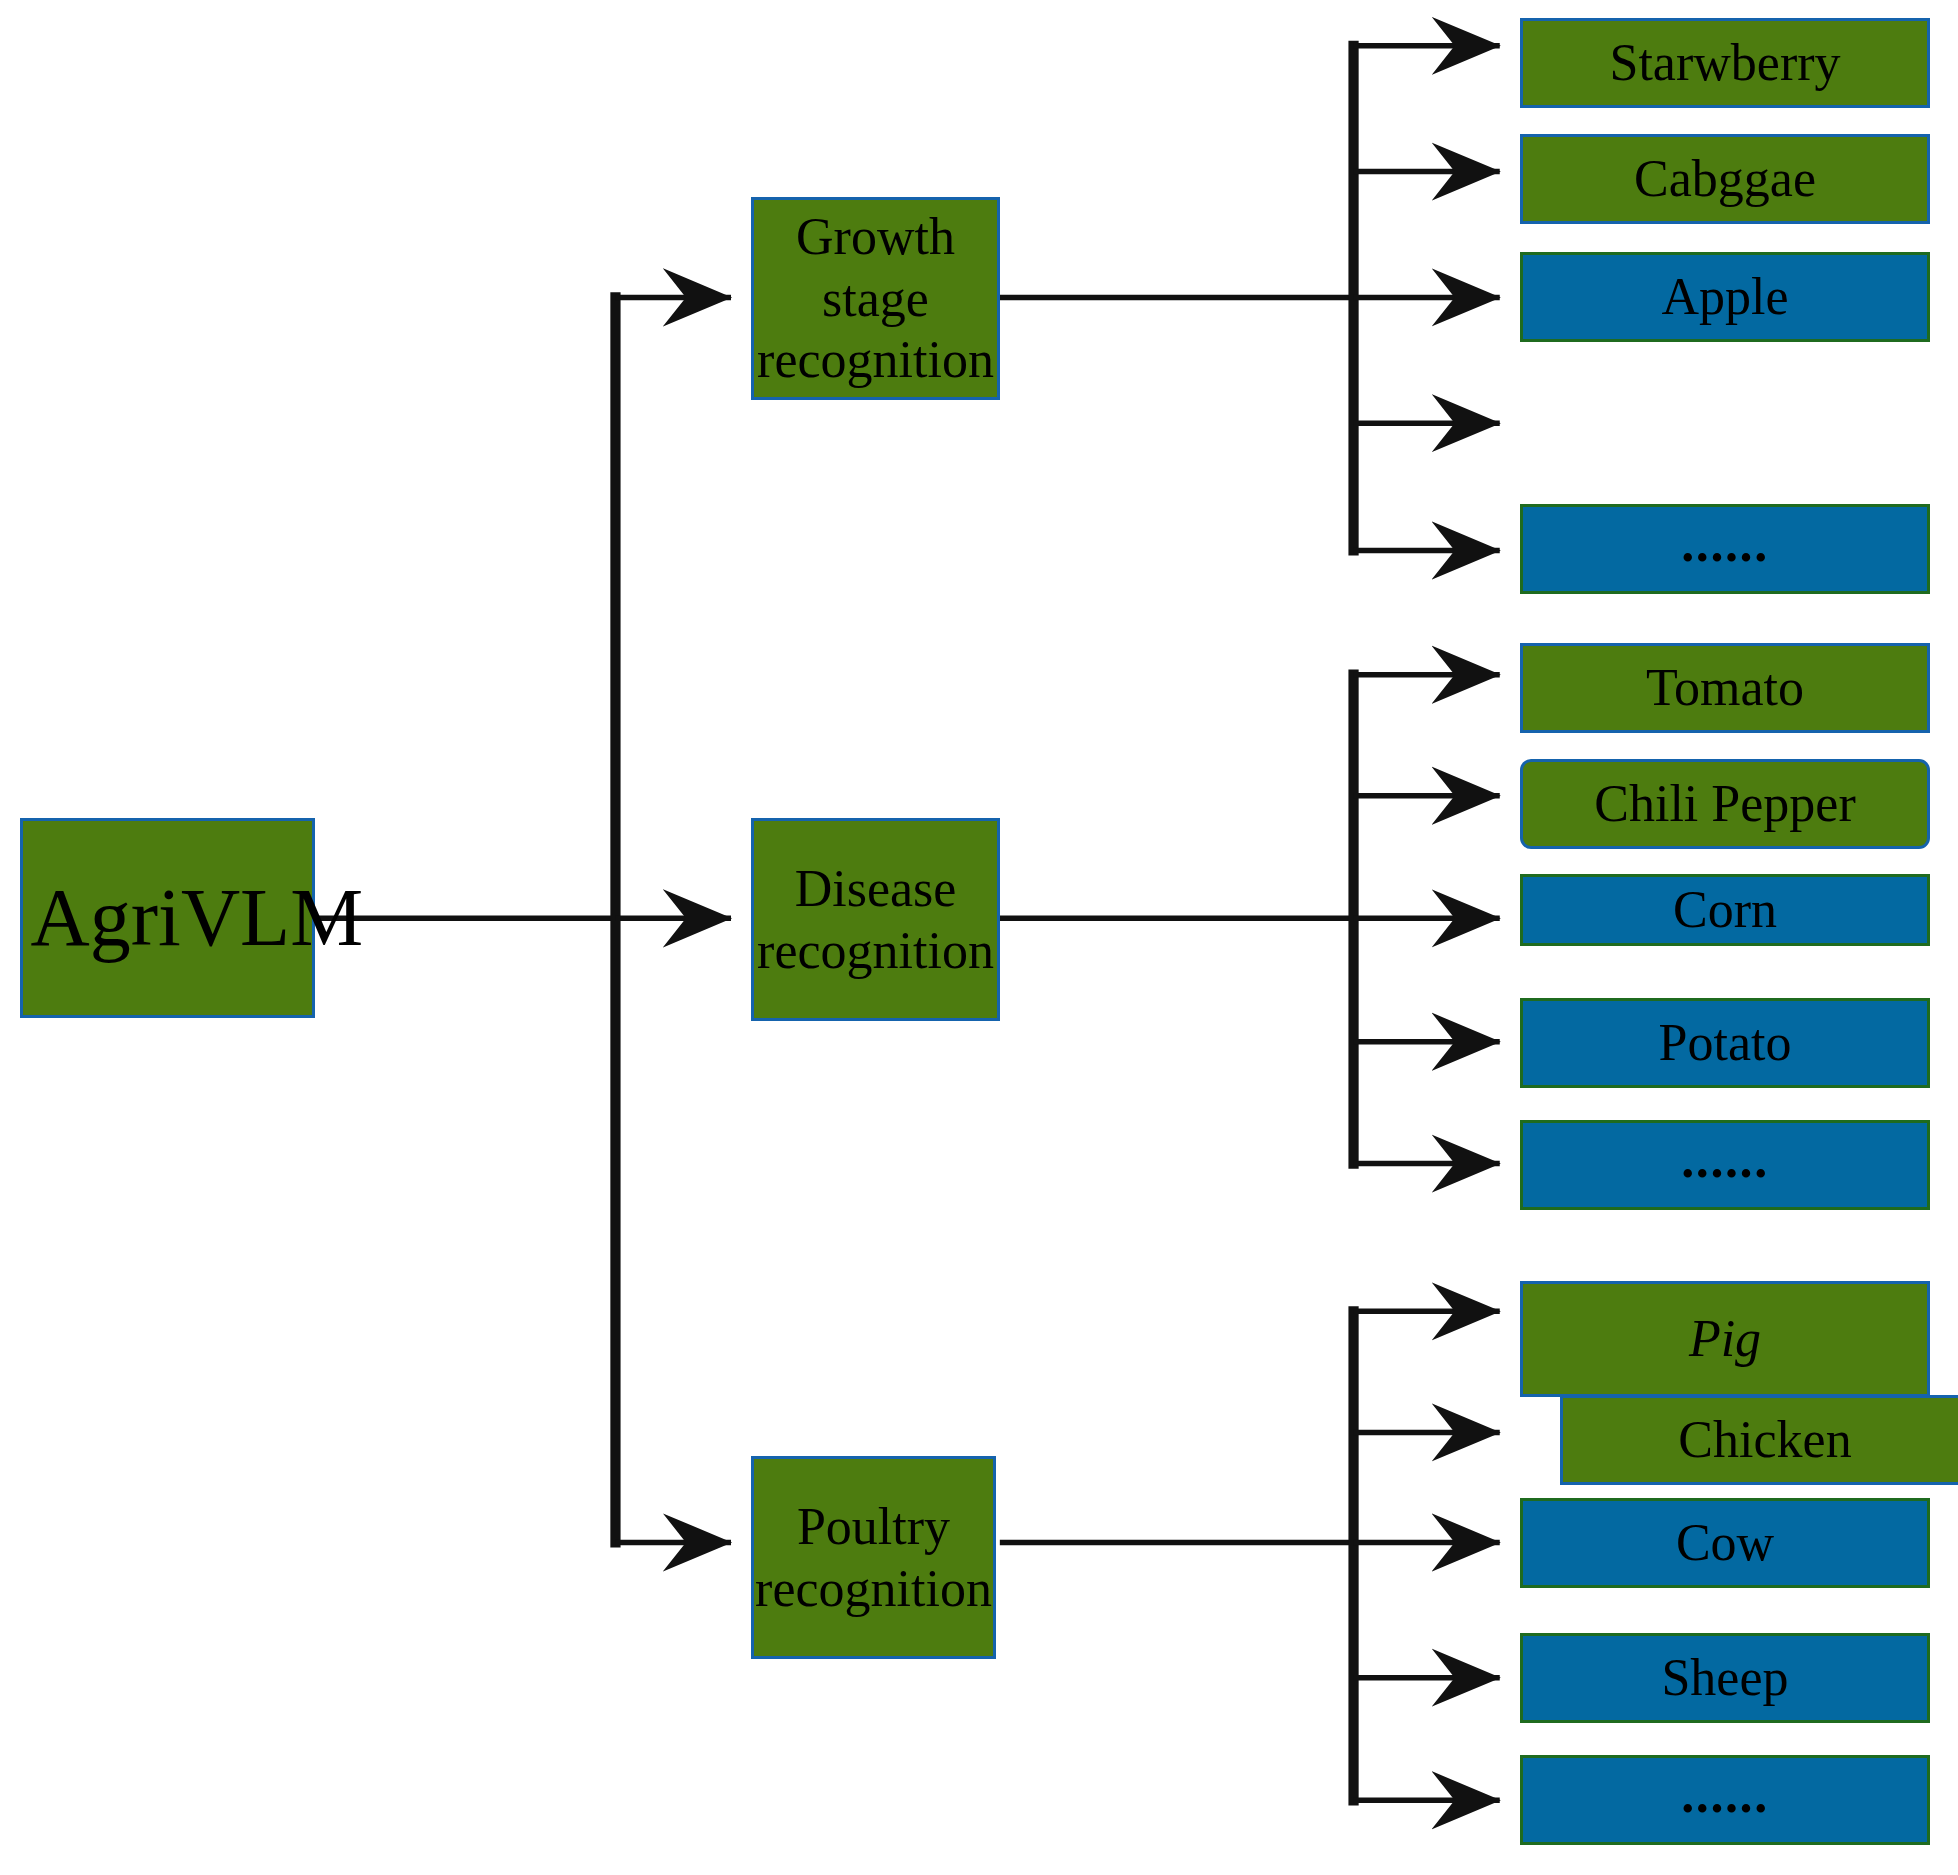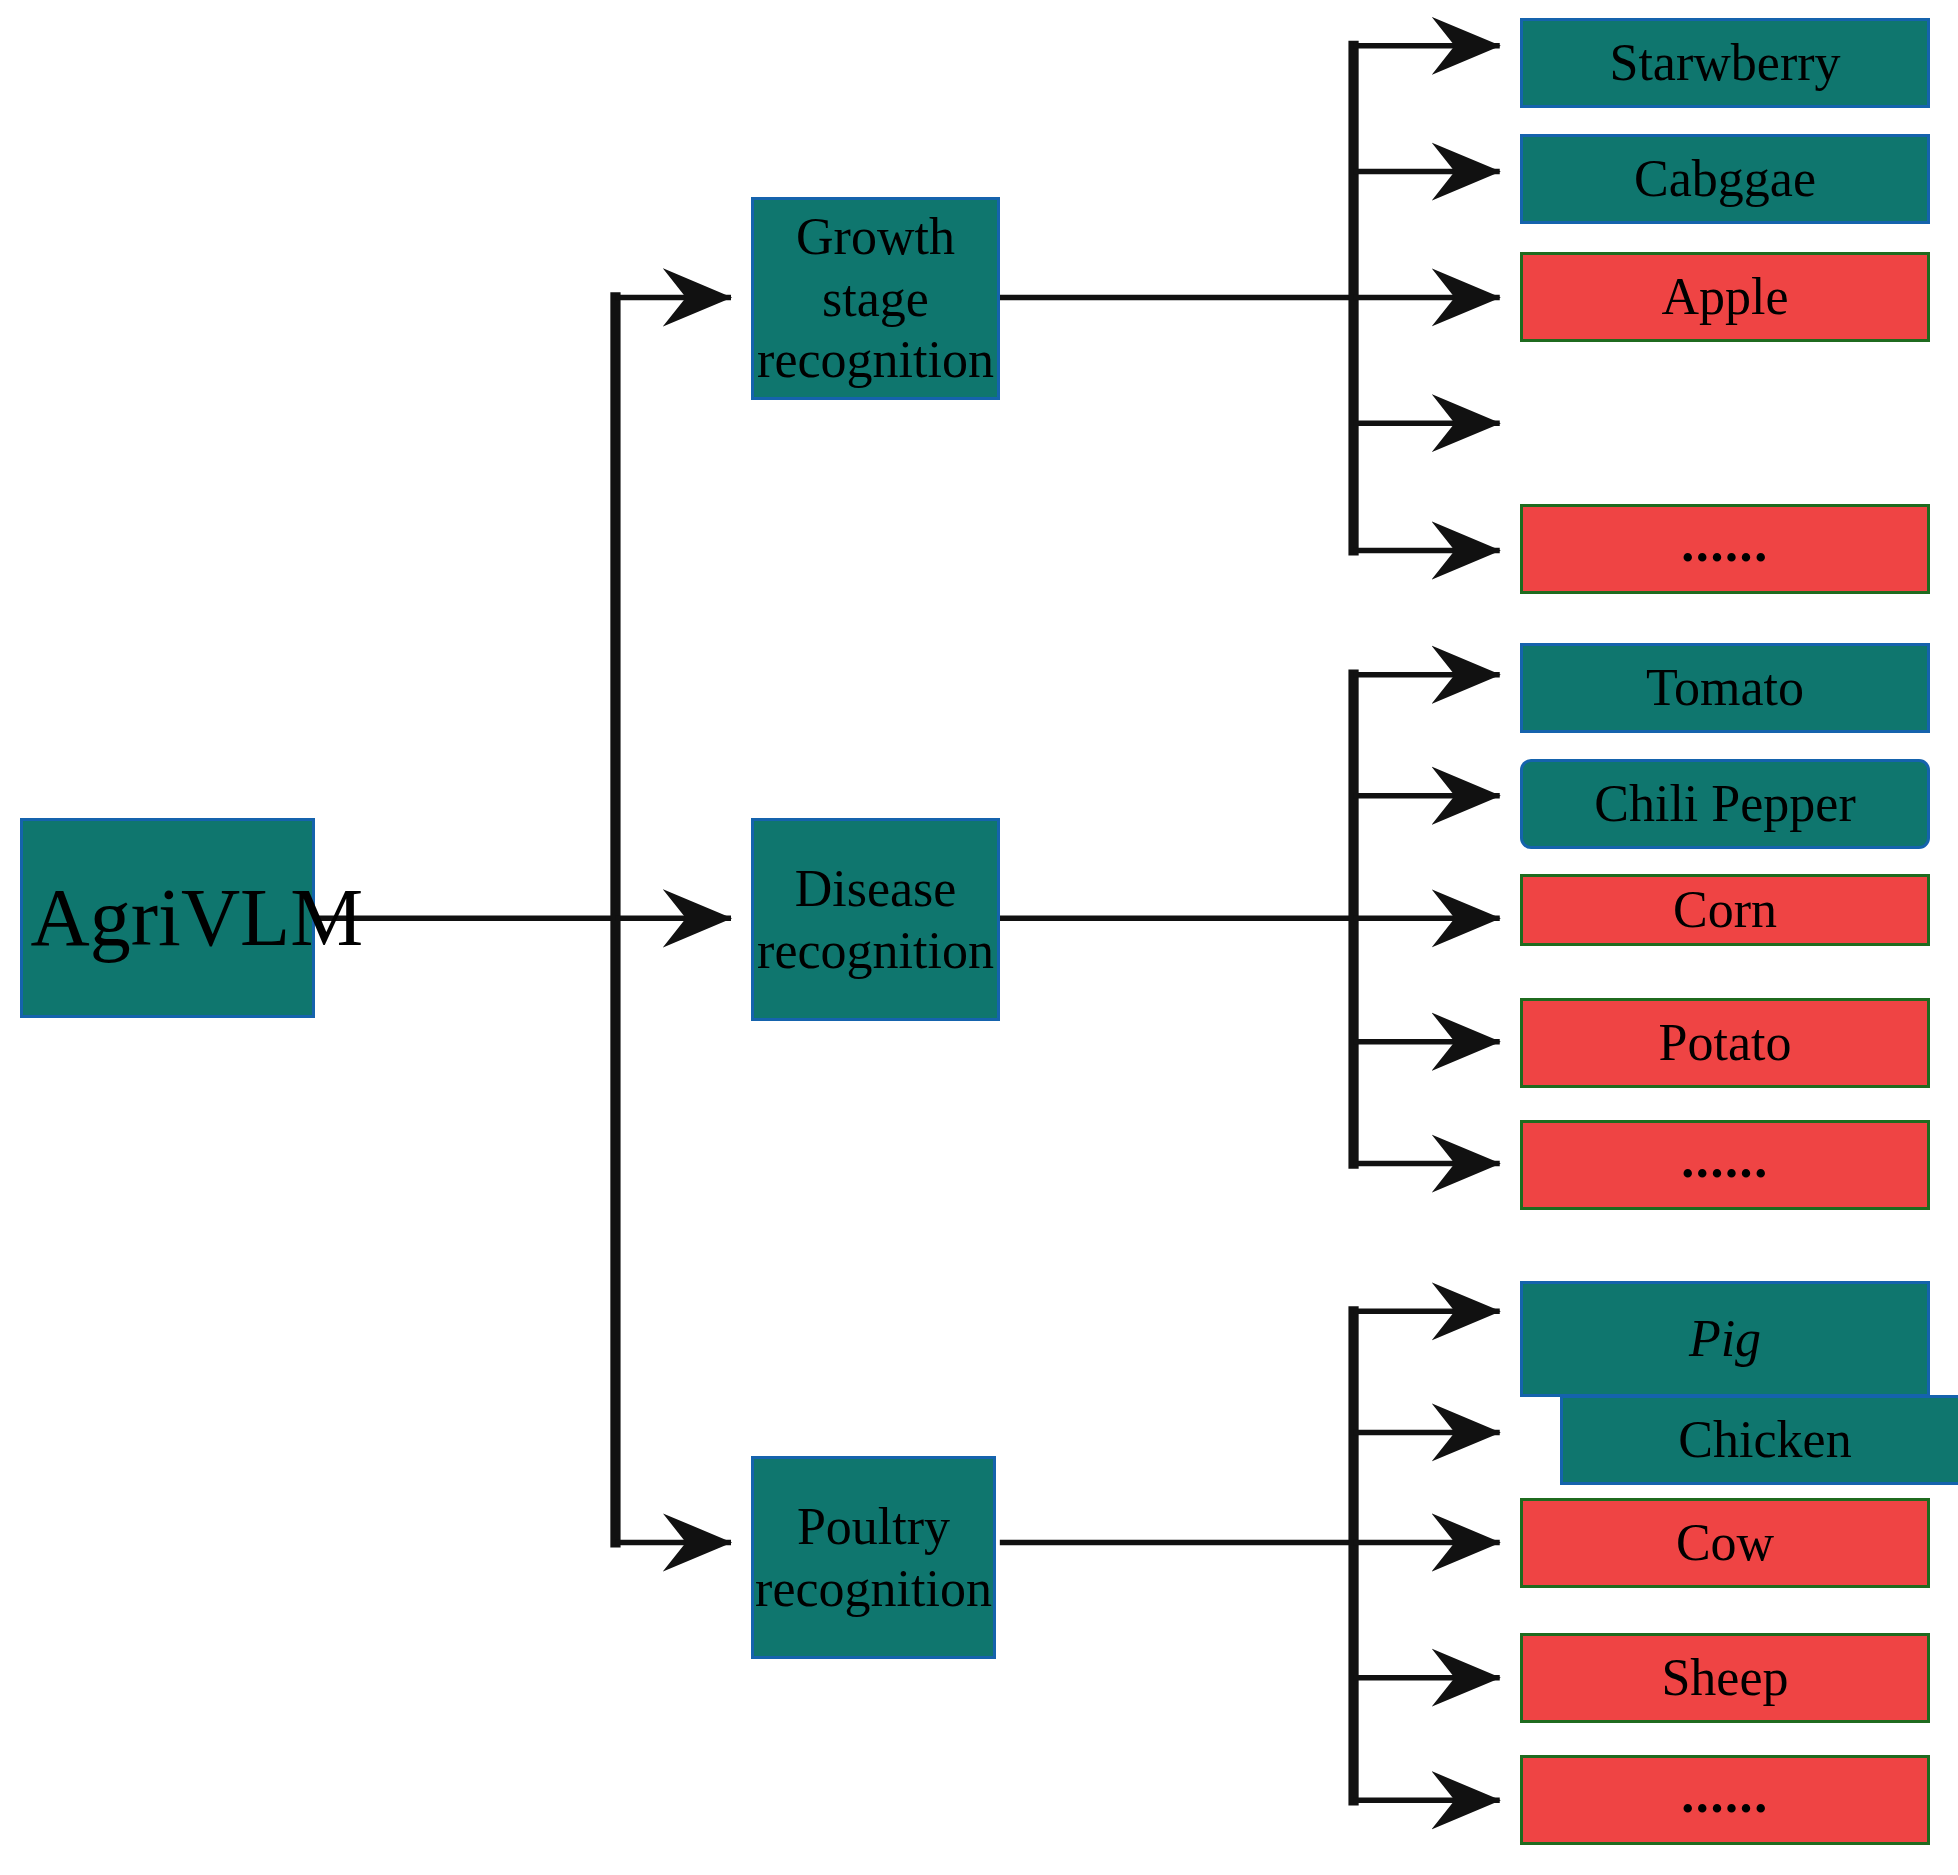--- a/index.html
+++ b/index.html
@@ -32,26 +32,26 @@
     box-sizing: border-box;
     display: flex;
     align-items: center;
     justify-content: center;
     text-align: center;
     line-height: 1.18;
     color: #000000;
     -webkit-font-smoothing: antialiased;
   }
   .node-blue {
-    background: #0f766e;
+    background: #4d7c0f;
     border: 3.9px solid #1563ad;
     align-items: center;
   }
   .node-green {
-    background: #ef4444;
+    background: #0369a1;
     border: 3.9px solid #1f6b1f;
   }
   .root-node {
     font-size: 82px;
   }
   .branch-node {
     font-size: 52px;
   }
   .leaf-node {
     font-size: 52px;

